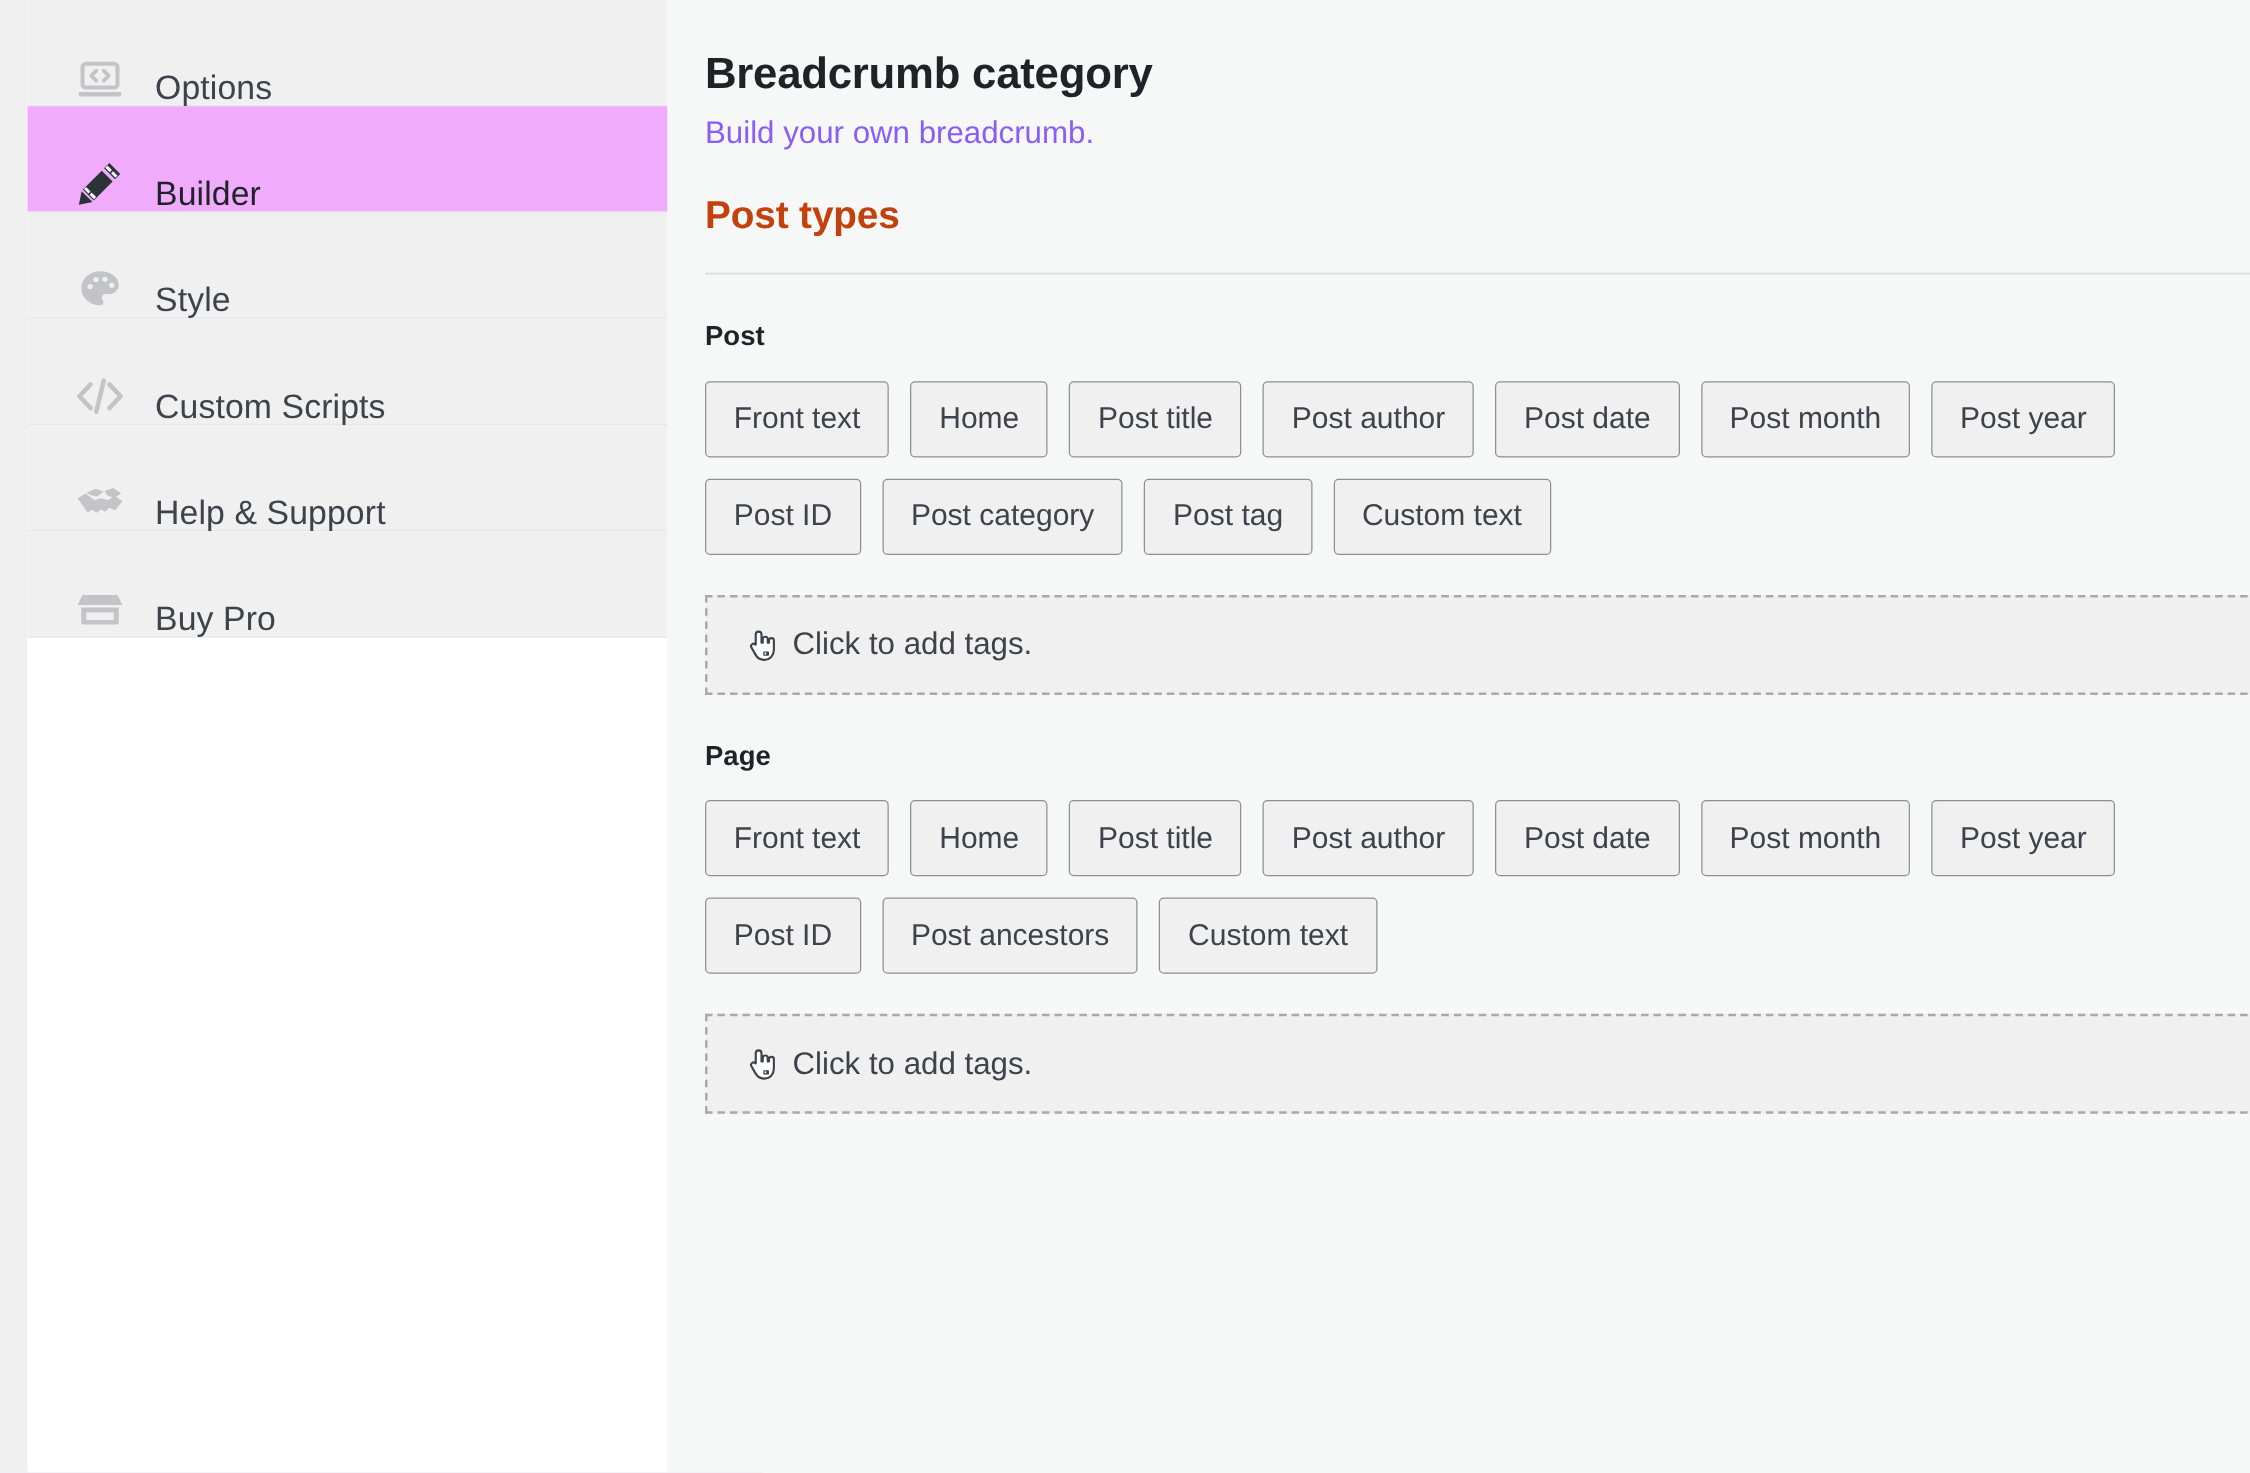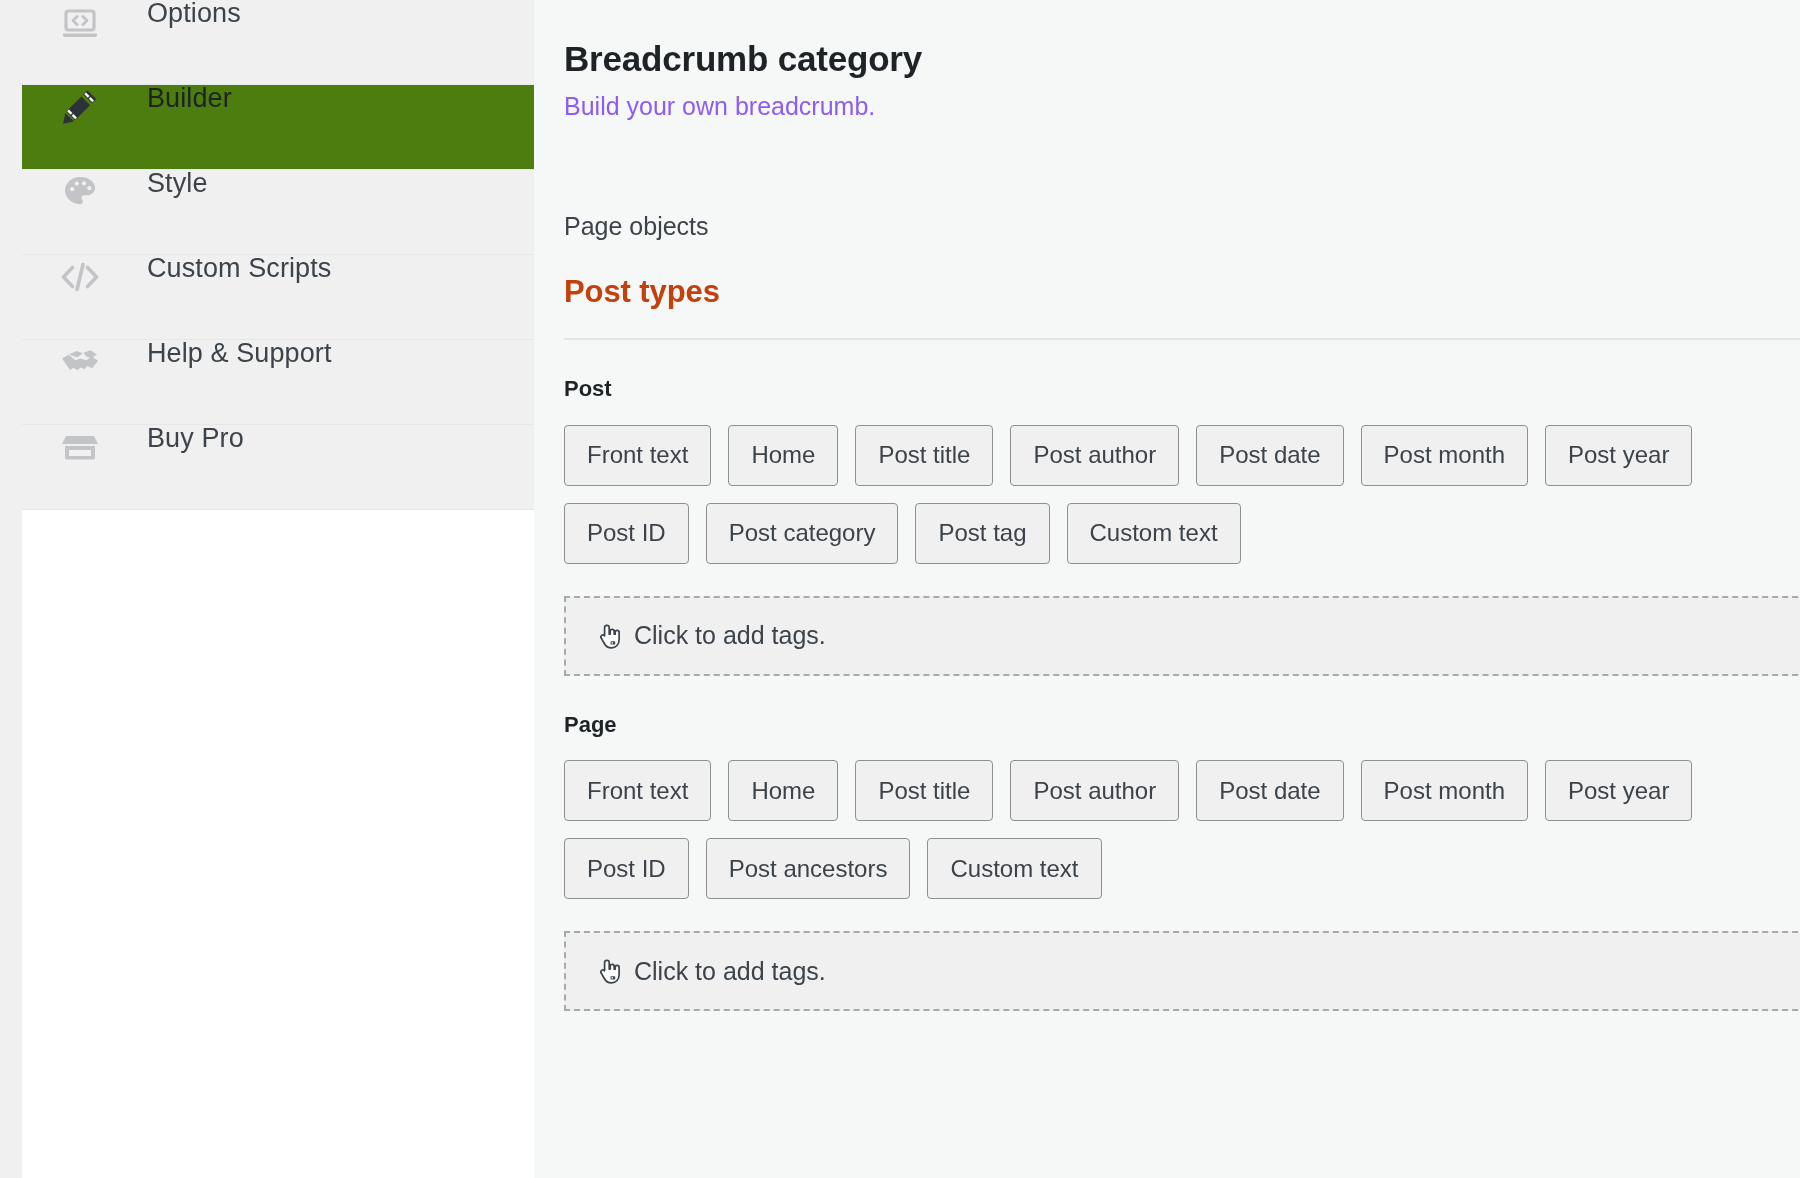--- a/index.html
+++ b/index.html
@@ -30,33 +30,32 @@
   }
 
   .sidebar {
     width: 512px;
     background: #ffffff;
     min-height: 1178px;
   }
 
   .sidebar-item {
     display: flex;
-    align-items: flex-start;
+    align-items: flex-end;
     height: 85px;
     padding-left: 36px;
     background: #f0f0f1;
     border-bottom: 1px solid #e6e7e8;
     cursor: pointer;
     position: relative;
-    gap: 23px;
   }
   .sidebar-item:first-child { border-top: none; }
 
   .sidebar-item.active {
-    background: #4d7c0f;
+    background: #f0abfc;
     border-bottom: 1px solid #e6e7e8;
   }
 
   .sidebar-item .si-icon {
     width: 44px;
     flex: 0 0 44px;
     height: 44px;
     display: flex;
     align-items: center;
     justify-content: center;
@@ -279,21 +278,20 @@
 
       <div class="sidebar-filler"></div>
     </nav>
   </div>
 
   <main class="content">
 
     <h1 class="page-title">Breadcrumb category</h1>
     <p class="page-subtitle">Build your own breadcrumb.</p>
 
-    <div class="section-eyebrow">Page objects</div>
     <h2 class="section-title">Post types</h2>
     <hr class="section-rule">
 
     <section class="group">
       <h3 class="group-title">Post</h3>
 
       <div class="tag-row">
         <button class="tag-btn">Front text</button>
         <button class="tag-btn">Home</button>
         <button class="tag-btn">Post title</button>

